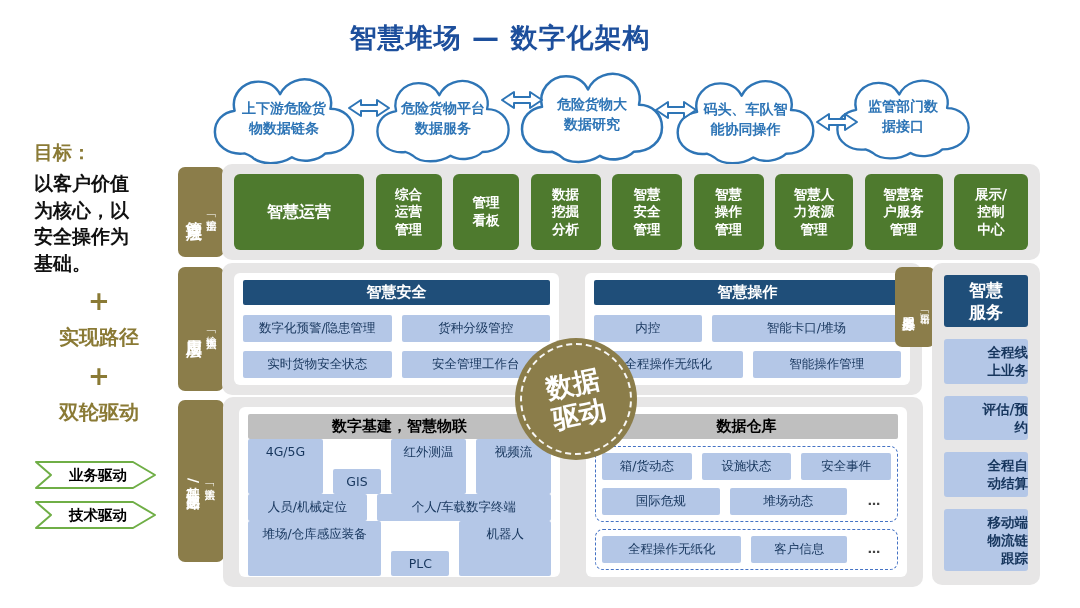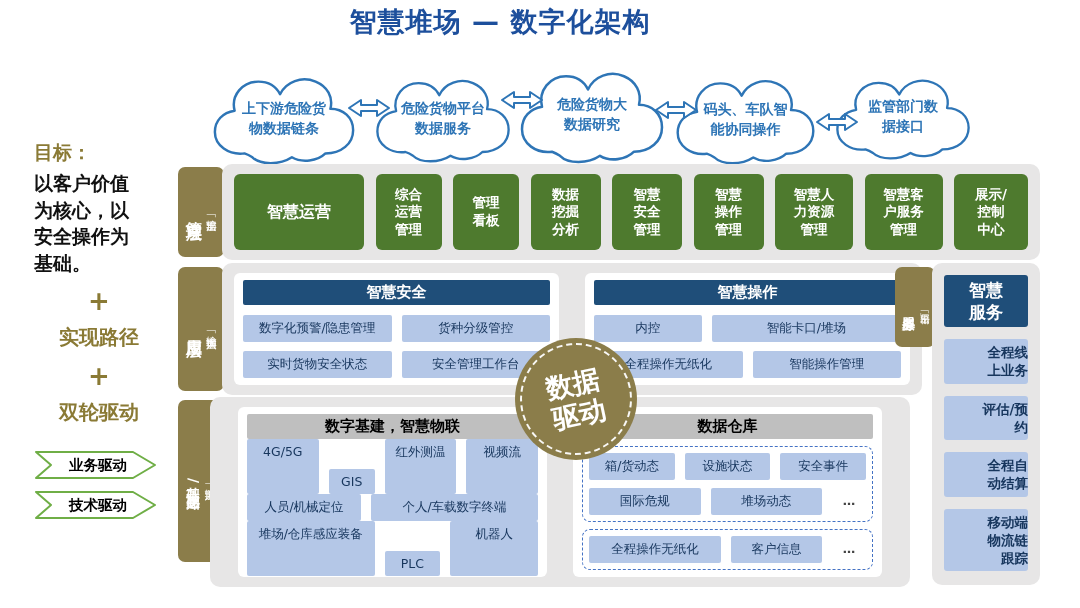--- a/index.html
+++ b/index.html
@@ -1,20 +1,20 @@
 <!DOCTYPE html>
 <html style="--title-blue: #1d4f9c; --cloud-blue: #2e75b6; --olive: #8b7d4a; --gold-text: #8a7a35; --green: #4e7a2e; --dark-blue: #1f4e79; --light-blue: #b4c7e7; --panel-gray: #e7e6e6; --header-gray: #bfbfbf; --arrow-green: #6fae46; --dash-blue: #4472c4; --item-text: #17365d;"><head>
 <meta charset="utf-8">
 <style>
   html,body{margin:0;padding:0;background:#fff;}
   .page{position:relative;width:1080px;height:608px;background:#fff;overflow:hidden;
         font-family:"DejaVu Sans","Liberation Sans",sans-serif;}
   .pre{white-space:pre-line;}
 
-  .title{position:absolute;top:4px;left:40px;width:920px;text-align:center;
+  .title{position:absolute;top:20px;left:40px;width:920px;text-align:center;
          font-size:27px;font-weight:bold;color:var(--title-blue,#1d4f9c);letter-spacing:1px;}
 
   
   .cloud{position:absolute;display:flex;align-items:center;justify-content:center;}
   .cloud svg{position:absolute;inset:0;width:100%;height:100%;}
   .cloud-label{position:relative;color:var(--cloud-blue,#2e75b6);font-weight:bold;
                font-size:14px;line-height:1.4;text-align:center;}
   .c1{left:205px;top:70px;width:158px;height:97px;}
   .c2{left:368px;top:72px;width:150px;height:93px;}
   .c3{left:512px;top:64px;width:160px;height:102px;}
@@ -26,21 +26,21 @@
 
   
   .left-col{position:absolute;left:34px;top:140px;width:130px;}
   .goal-title{color:var(--gold-text,#8a7a35);font-weight:bold;font-size:19px;}
   .goal-text{font-weight:bold;font-size:19px;line-height:1.4;color:#111;margin-top:4px;}
   .plus{color:var(--gold-text,#8a7a35);font-weight:bold;font-size:26px;text-align:center;
         margin-top:12px;line-height:1;}
   .gold-label{color:var(--gold-text,#8a7a35);font-weight:bold;font-size:20px;
               text-align:center;margin-top:10px;}
   .banner{position:relative;width:124px;height:30px;margin-top:10px;}
-  .banner.first{margin-top:24px;}
+  .banner.first{margin-top:34px;}
   .banner svg{position:absolute;inset:0;width:100%;height:100%;}
   .banner span{position:absolute;left:20px;right:16px;top:0;bottom:0;display:flex;
                align-items:center;justify-content:center;font-weight:bold;font-size:14.5px;color:#000;}
 
   
   .tab{position:absolute;background:var(--olive,#8b7d4a);border-radius:7px;color:#fff;
        display:flex;align-items:center;justify-content:center;gap:1px;}
   .tab-main{writing-mode:vertical-rl;font-weight:bold;font-size:16px;letter-spacing:3px;}
   .tab-sub{writing-mode:vertical-rl;font-size:10.5px;letter-spacing:1px;}
   .mgmt-tab{left:178px;top:167px;width:46px;height:90px;}
@@ -70,21 +70,21 @@
             text-align:center;padding:3px 0;border-radius:2px;}
   .irow{display:flex;gap:10px;}
   .bitem{flex:1;background:var(--light-blue,#b4c7e7);color:var(--item-text,#17365d);
          font-size:12.5px;text-align:center;padding:5px 4px;border-radius:2px;
          white-space:nowrap;overflow:hidden;}
   .bitem.narrow{flex:0.55;}
   .bitem.wide{flex:1.5;}
   .bitem.small{flex:0.6;margin-top:30px;}
   .bitem.plain{flex:0 0 26px;background:none;color:#444;font-weight:bold;}
 
-  .base-panel{left:210px;top:397px;width:700px;height:190px;display:flex;gap:26px;padding:10px 28px;}
+  .base-panel{left:223px;top:397px;width:700px;height:190px;display:flex;gap:26px;padding:10px 16px;}
   .dash-group{border:1.6px dashed var(--dash-blue,#4472c4);border-radius:8px;padding:6px;
               display:flex;flex-direction:column;gap:8px;}
 
   .svc-panel{left:932px;top:263px;width:108px;height:322px;display:flex;flex-direction:column;
              align-items:center;gap:12px;padding:12px 0;}
   .svc-hdr{background:var(--dark-blue,#1f4e79);color:#fff;font-weight:bold;font-size:17px;
            line-height:1.3;text-align:center;width:84px;padding:4px 0;border-radius:3px;}
   .svc-item{background:var(--light-blue,#b4c7e7);color:var(--item-text,#17365d);font-weight:bold;
             font-size:13.5px;line-height:1.35;text-align:right;width:84px;padding:4px 0;border-radius:3px;}
 

